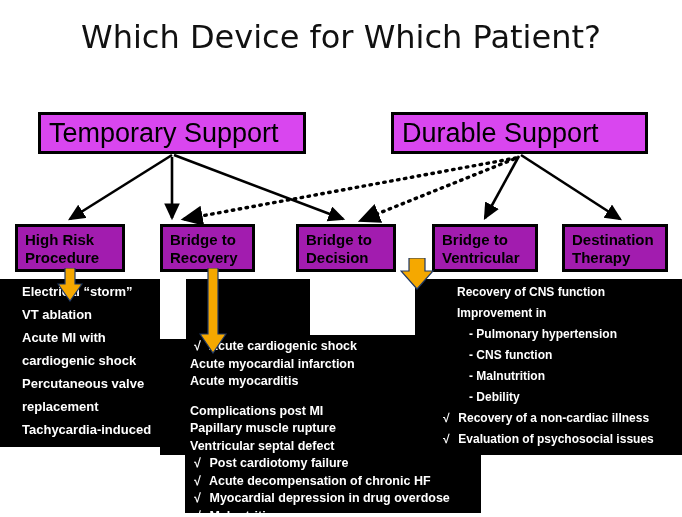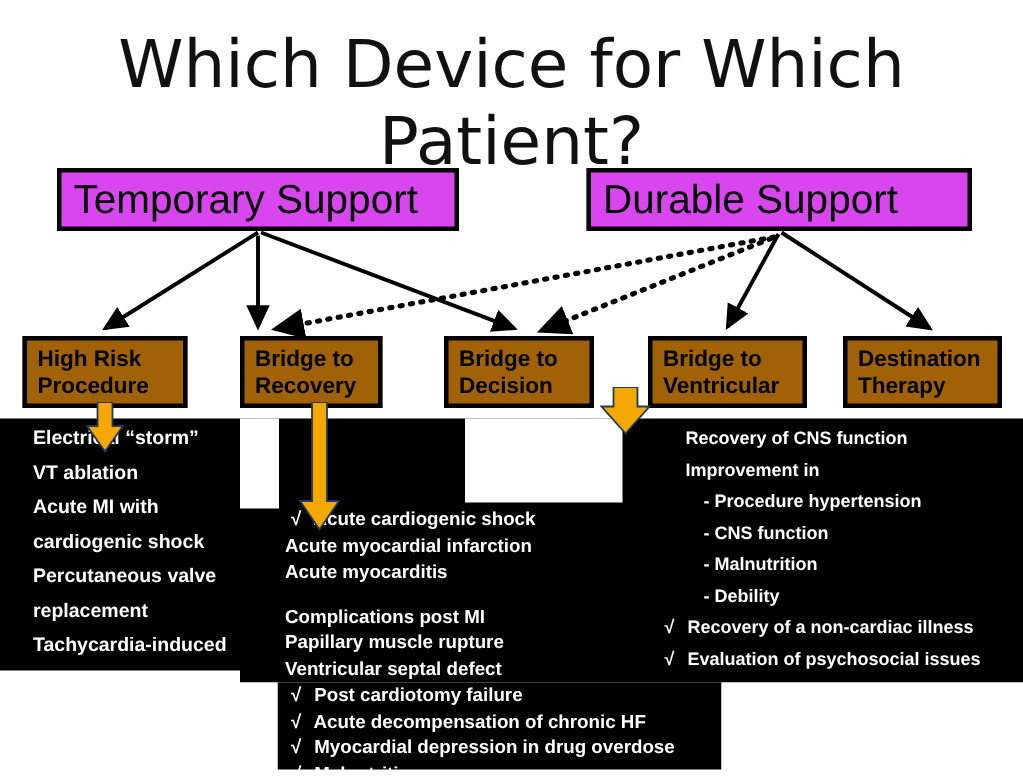--- a/index.html
+++ b/index.html
@@ -9,21 +9,21 @@
     font-family:"Liberation Sans", sans-serif;
     overflow:hidden;
     position:relative;
   }
   #stage{position:absolute;left:0;top:0;width:682px;height:517px;}
 
   
   .title{
     position:absolute;left:0;top:18px;width:682px;
     text-align:center;
-    font-size:44px;
+    font-size:32px;
     font-weight:400;
     color:#111111;
     letter-spacing:0px;
     font-family:"DejaVu Sans", sans-serif;
   }
 
   
   .blackpanel{position:absolute;background:#000000;}
   #black-upper{left:0px;top:279px;width:682px;height:176px;}
   #black-lower{left:185px;top:455px;width:296px;height:58px;}
@@ -47,21 +47,21 @@
     padding-left:8px;box-sizing:border-box;
     white-space:nowrap;
   }
   #box-temporary{left:38px;top:112px;width:268px;height:42px;}
   #box-durable{left:391px;top:112px;width:257px;height:42px;}
 
   
   .subbox{
     position:absolute;
     border:3px solid #000000;
-    background:#a16207;
+    background:#a21caf;
     box-sizing:border-box;
     padding:4px 6px 0 7px;
     font-size:15px;font-weight:bold;color:#000000;
     line-height:18px;
     z-index:6;
   }
   #box-highrisk{left:15px;top:224px;width:110px;height:48px;}
   #box-bridgerecovery{left:160px;top:224px;width:95px;height:48px;}
   #box-bridgedecision{left:296px;top:224px;width:100px;height:48px;}
   #box-bridgetransplant{left:432px;top:224px;width:106px;height:48px;}
@@ -183,21 +183,21 @@
       <div style="padding-left: 0px;"><span class="chk" style="width: 0px;"></span><span>Ventricular septal defect</span></div>
       <div style="padding-left: 4px;"><span class="chk">√</span><span> Post cardiotomy failure</span></div>
       <div style="padding-left: 4px;"><span class="chk">√</span><span> Acute decompensation of chronic HF</span></div>
       <div style="padding-left: 4px;"><span class="chk">√</span><span> Myocardial depression in drug overdose</span></div>
       <div style="padding-left: 4px;"><span class="chk">√</span><span> Malnutrition</span></div>
     </div>
 
   <div class="panel-text" id="panel-right">
       <div style="padding-left: 14px;"><span class="chk" style="width: 0px;"></span><span>Recovery of CNS function</span></div>
       <div style="padding-left: 14px;"><span class="chk" style="width: 0px;"></span><span>Improvement in</span></div>
-      <div style="padding-left: 26px;"><span class="chk" style="width: 0px;"></span><span>- Procedure hypertension</span></div>
+      <div style="padding-left: 26px;"><span class="chk" style="width: 0px;"></span><span>- Pulmonary hypertension</span></div>
       <div style="padding-left: 26px;"><span class="chk" style="width: 0px;"></span><span>- CNS function</span></div>
       <div style="padding-left: 26px;"><span class="chk" style="width: 0px;"></span><span>- Malnutrition</span></div>
       <div style="padding-left: 26px;"><span class="chk" style="width: 0px;"></span><span>- Debility</span></div>
       <div style="padding-left: 0px;"><span class="chk">√</span><span> Recovery of a non-cardiac illness</span></div>
       <div style="padding-left: 0px;"><span class="chk">√</span><span> Evaluation of psychosocial issues</span></div>
     </div>
 
 </div>
 
 </body></html>

